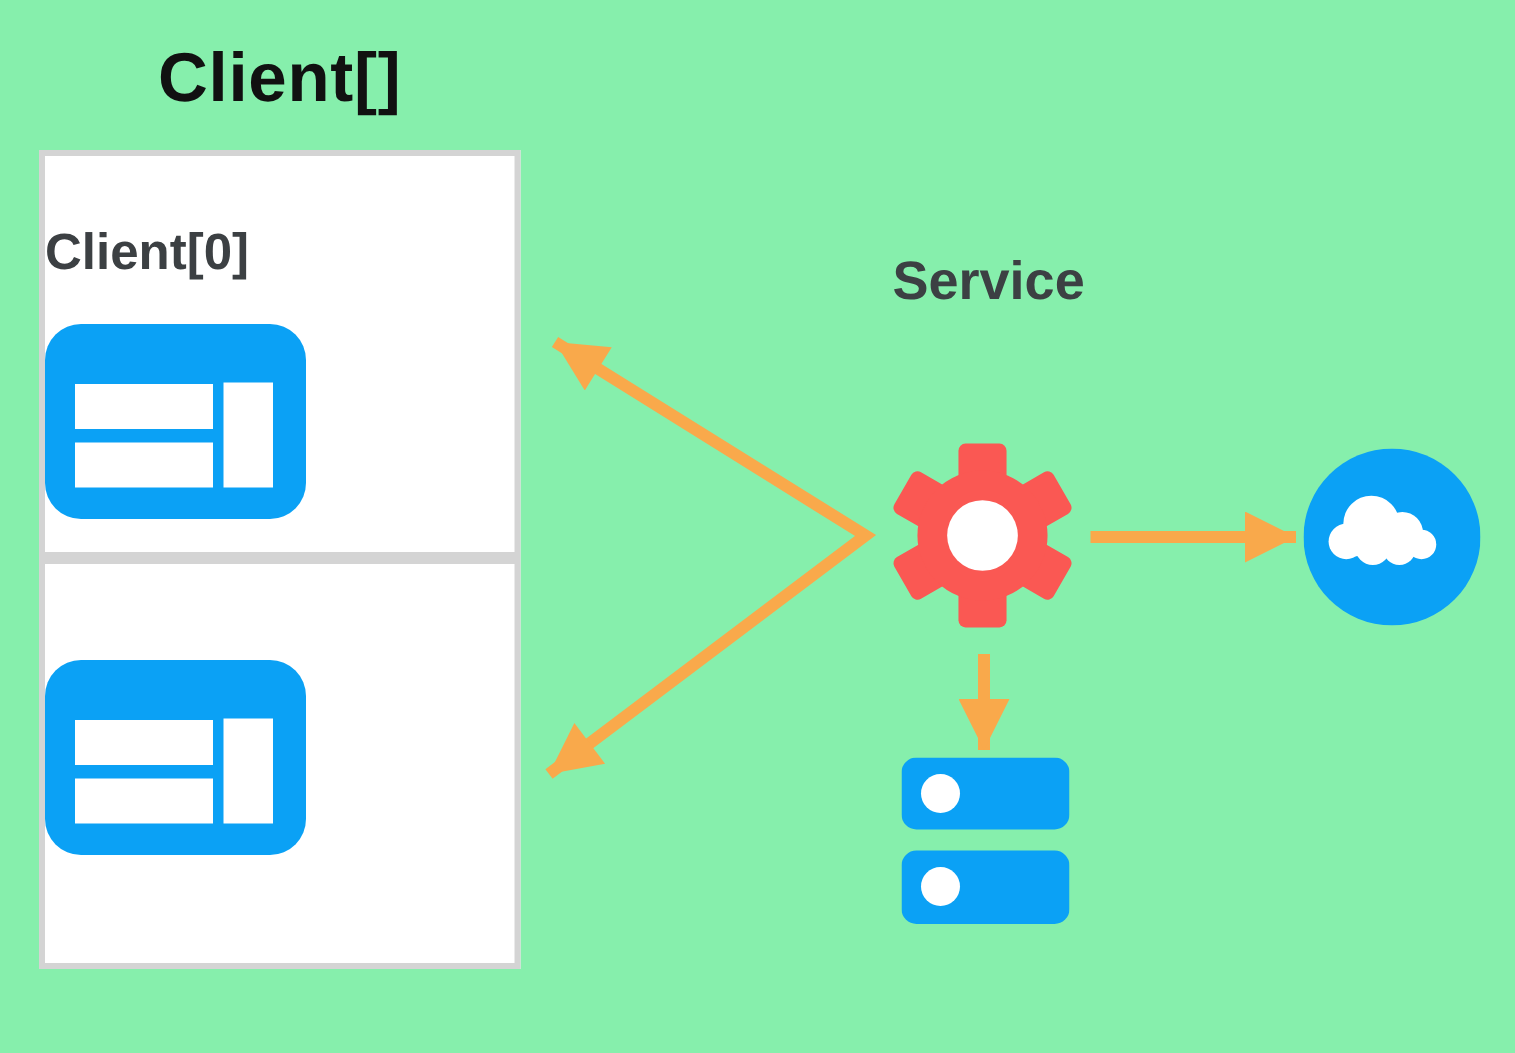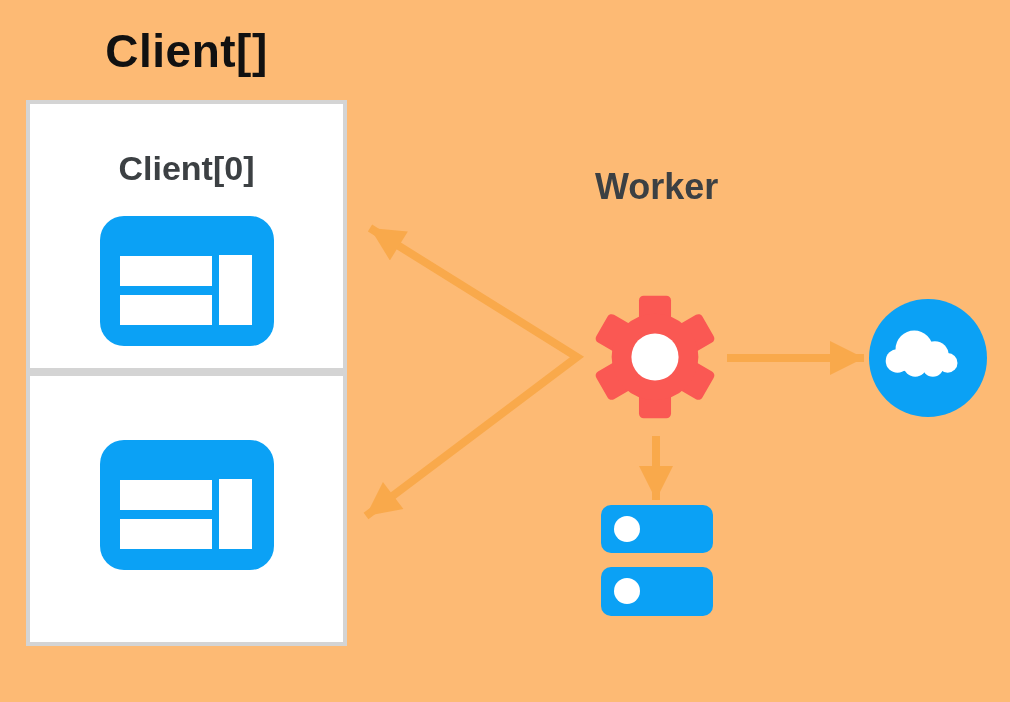--- a/index.html
+++ b/index.html
@@ -5,21 +5,21 @@
   html, body {
     margin: 0;
     padding: 0;
     background: #ffffff;
     font-family: "Liberation Sans", sans-serif;
   }
   .canvas {
     position: relative;
     width: 1010px;
     height: 702px;
-    background: #fdba74;
+    background: #86efac;
     overflow: hidden;
   }
   .diagram-title {
     position: absolute;
     left: 26px;
     top: 24px;
     width: 321px;
     text-align: center;
     font-size: 46px;
     font-weight: 700;
@@ -28,21 +28,21 @@
   }
   .client-box {
     position: absolute;
     left: 26px;
     width: 321px;
     border: 4px solid var(--border, #d4d4d4);
     background: #ffffff;
     box-sizing: border-box;
     display: flex;
     flex-direction: column;
-    align-items: center;
+    align-items: flex-start;
   }
   .client-box.box-0 { top: 100px; height: 272px; padding-top: 46px; }
   .client-box.box-1 { top: 372px; height: 274px; padding-top: 64px; }
   .client-label {
     font-size: 34px;
     font-weight: 600;
     color: var(--text_dark, #3c4043);
     line-height: 36px;
     margin-bottom: 30px;
   }
@@ -80,21 +80,21 @@
   <div class="client-box box-1">
     <svg width="174" height="130" viewBox="0 0 174 130">
       <rect x="0" y="0" width="174" height="130" rx="24" style="fill:var(--blue)"></rect>
       <rect x="20" y="40" width="92" height="30" style="fill:#ffffff"></rect>
       <rect x="20" y="79" width="92" height="30" style="fill:#ffffff"></rect>
       <rect x="119" y="39" width="33" height="70" style="fill:#ffffff"></rect>
     </svg>
   </div>
 
   <div class="sw-label">
-    <div>Worker</div>
+    <div>Service</div>
   </div>
 
   <svg class="gear-svg" width="132" height="132" viewBox="-70 -70 140 140">
     <g style="fill:var(--red)">
       <rect x="-17" y="-65" width="34" height="40" rx="5"></rect>
       <rect x="-17" y="-65" width="34" height="40" rx="5" transform="rotate(60)"></rect>
       <rect x="-17" y="-65" width="34" height="40" rx="5" transform="rotate(120)"></rect>
       <rect x="-17" y="-65" width="34" height="40" rx="5" transform="rotate(180)"></rect>
       <rect x="-17" y="-65" width="34" height="40" rx="5" transform="rotate(240)"></rect>
       <rect x="-17" y="-65" width="34" height="40" rx="5" transform="rotate(300)"></rect>

